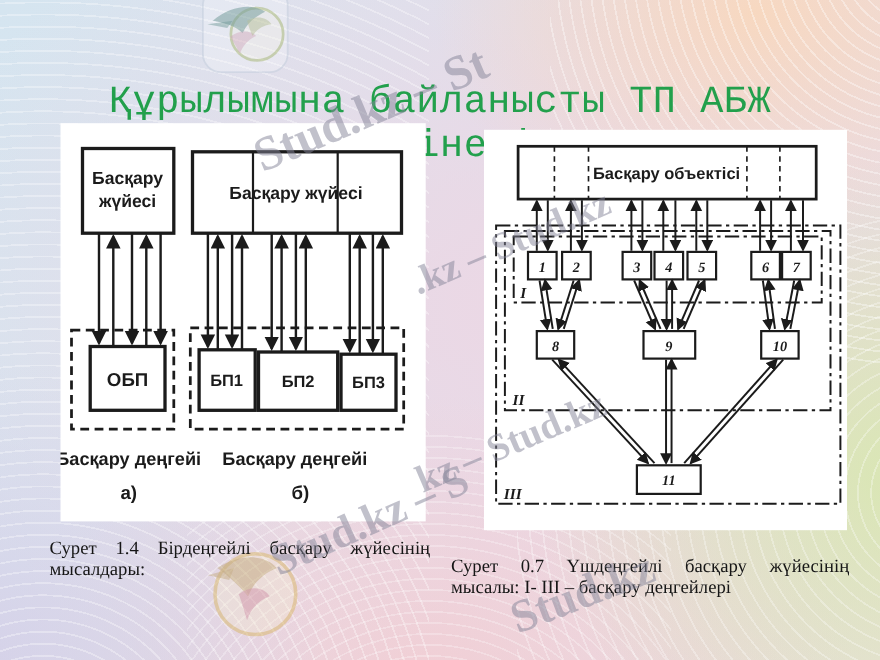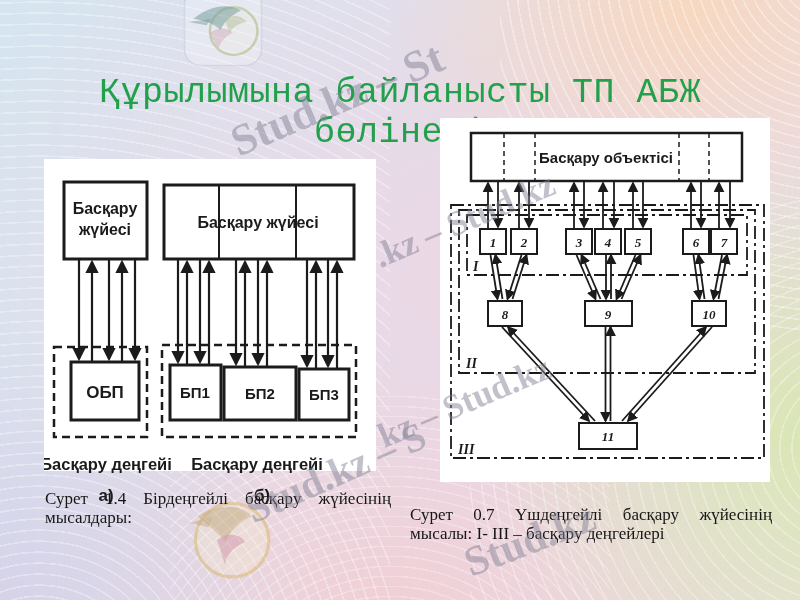--- a/index.html
+++ b/index.html
@@ -29,21 +29,21 @@
   #logo-caption { left:176px; top:482px; width:108px; height:112px; opacity:.55; }
 
   .title {
     position:absolute; left:0; right:0; top:56px; margin:17px;
     text-align:center; font-weight:normal;
     font-size:35px; letter-spacing:.5px; color:#22a04c;
     font-family:Liberation Mono, monospace;
   }
 
   .panel { position:absolute; background:#ffffff; }
-  #panel-fig1 { left:44px;  top:112px; width:332px; height:312px;margin-top:47px; }
+  #panel-fig1 { left:55px;  top:112px; width:332px; height:362px; }
   #panel-fig2 { left:440px; top:118px; width:330px; height:364px; }
   .panel svg { display:block; }
 
   .caption {
     position:absolute; color:#161616; font-size:17px; line-height:1.13;
     text-align:justify; font-family:"Liberation Serif", serif;
   }
   .caption p { margin:0; }
   #caption-fig1 { left:45px;  top:489px; width:346px; }
   #caption-fig2 { left:410px; top:505px; width:362px; }

